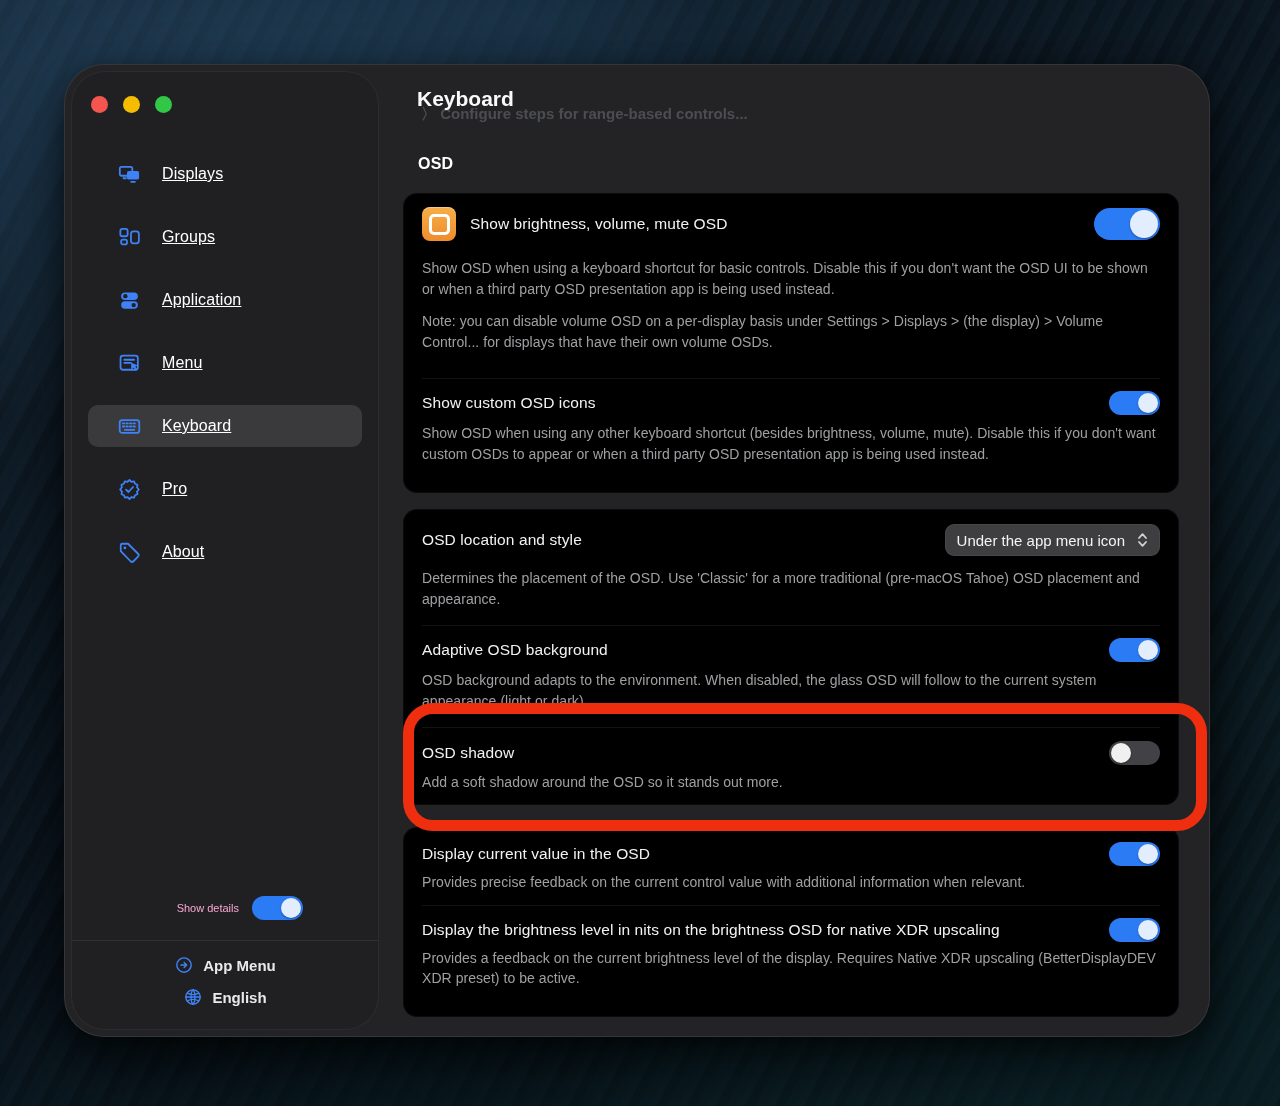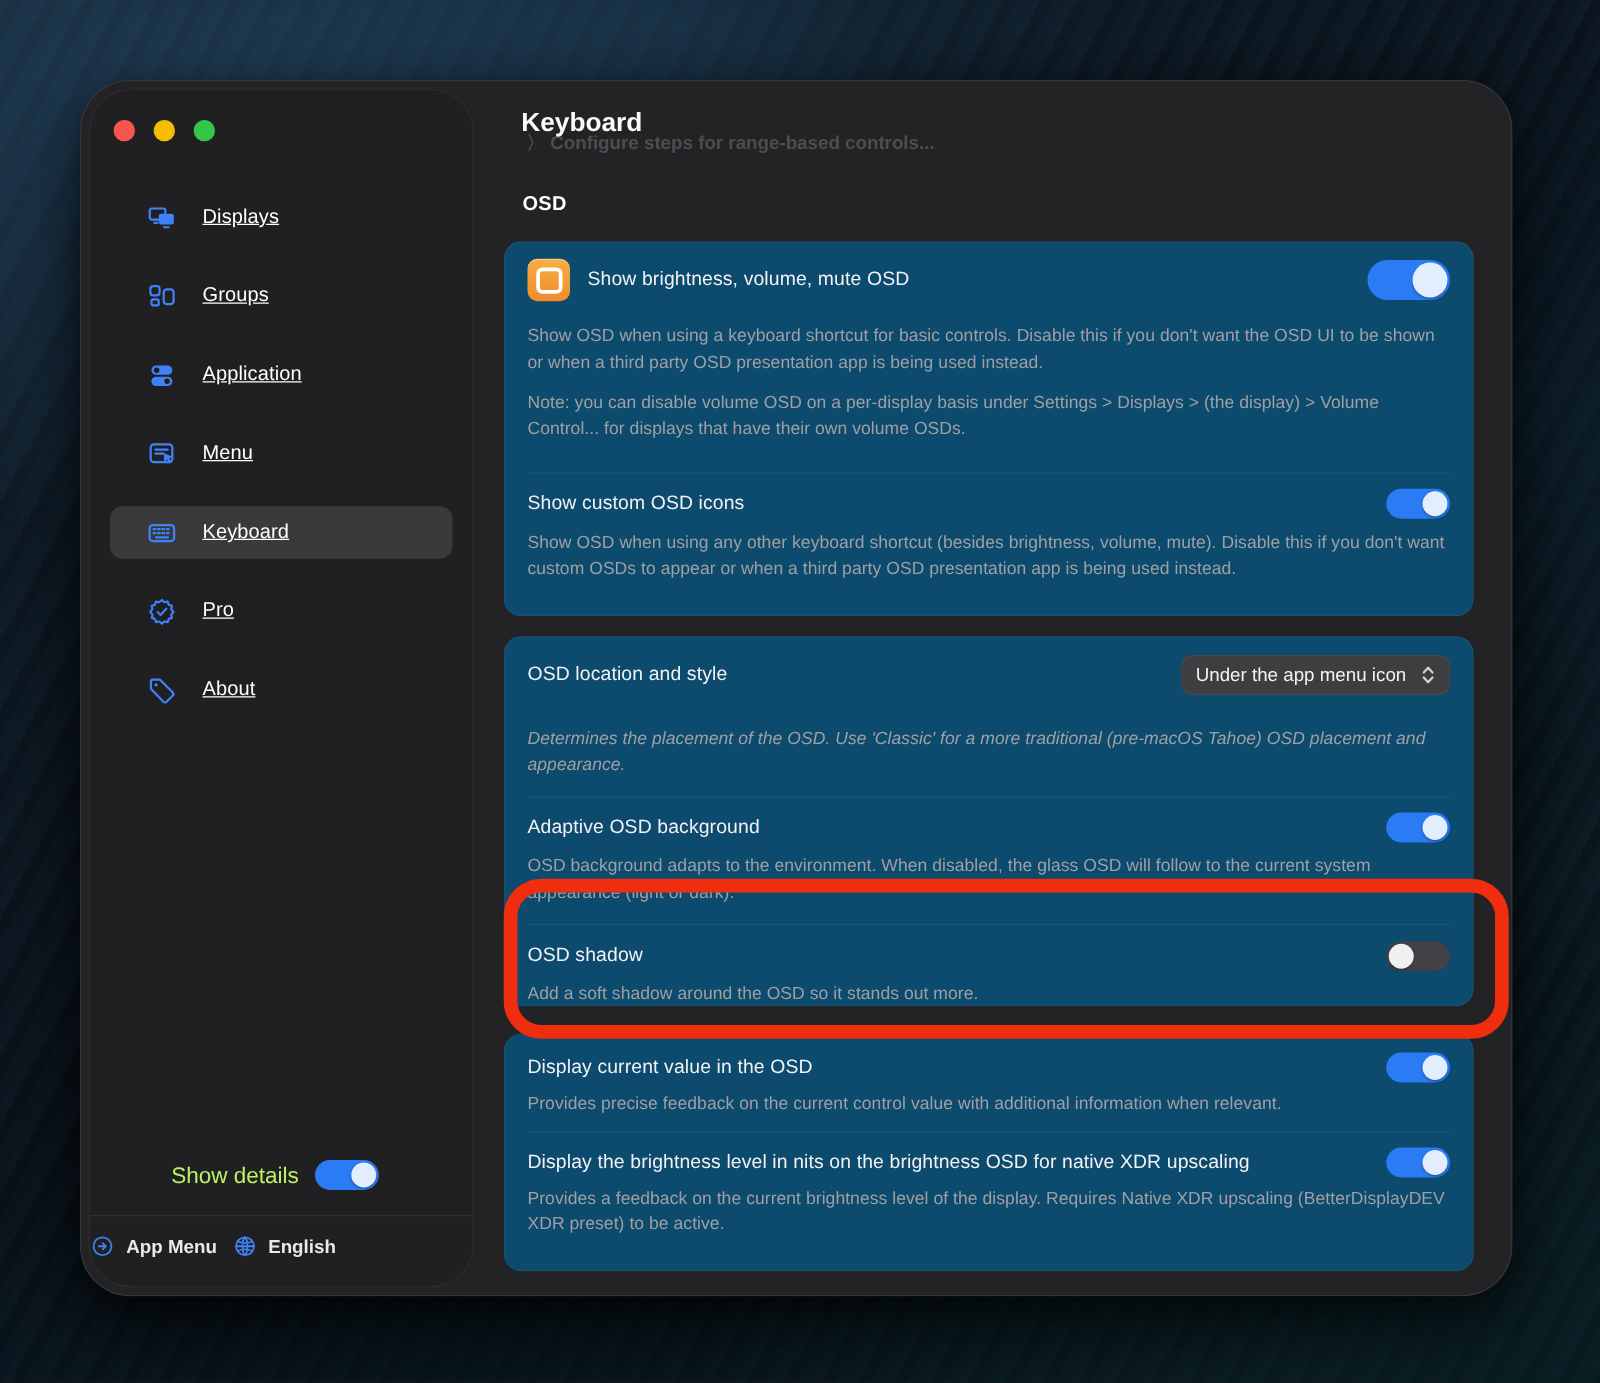--- a/index.html
+++ b/index.html
@@ -37,33 +37,33 @@
   .nav-item{
     display:flex;align-items:center;height:42px;margin:0 16px;border-radius:10px;
     padding-left:28px;box-sizing:border-box;cursor:pointer;
   }
   .nav-item.selected{background:#3a3a3d;}
   .nav-icon{width:26px;height:26px;flex:none;display:flex;align-items:center;justify-content:center;}
   .nav-icon svg{width:25px;height:25px;}
   .nav-label{margin-left:20px;font-size:16px;color:#ffffff;letter-spacing:.1px;text-decoration:underline;}
   .sidebar-bottom{position:absolute;left:0;bottom:0;width:100%;}
   .show-details-row{display:flex;align-items:center;justify-content:flex-end;padding-right:75px;gap:13px;margin-bottom:20px;}
-  .show-details-label{font-size:18px;color:#bef264;}
+  .show-details-label{font-size:11px;color:#f9a8d4;}
   .sidebar-divider{height:1px;background:rgba(255,255,255,.08);}
-  .footer-items{padding:14px 0 22px;display:flex;flex-direction:row;gap:12px;align-items:center;}
+  .footer-items{padding:14px 0 22px;display:flex;flex-direction:column;gap:12px;align-items:center;}
   .footer-item{display:flex;align-items:center;gap:9px;cursor:pointer;}
   .footer-item svg{width:20px;height:20px;}
   .footer-label{font-size:15px;font-weight:600;color:#e9e9eb;}
   
   .main{position:absolute;left:338px;top:0;width:776px;height:973px;}
   .page-title{position:absolute;left:14px;top:22px;font-size:21px;font-weight:700;color:#fafafa;margin:0;z-index:2;}
   .scroll-hint{position:absolute;left:18px;top:40px;font-size:15px;font-weight:600;color:rgba(170,175,182,.30);z-index:1;filter:blur(.6px);white-space:nowrap;}
   .section-label{position:absolute;left:15px;top:90px;font-size:16px;font-weight:700;color:#ffffff;letter-spacing:.2px;}
   .card{
-    position:absolute;left:0;width:776px;background:#0c4a6e;border-radius:14px;
+    position:absolute;left:0;width:776px;background:#000000;border-radius:14px;
     border:1px solid rgba(255,255,255,.045);box-sizing:border-box;padding:0 18px;
   }
   .card-1{top:128px;height:300px;}
   .card-2{top:444px;height:296px;}
   .card-3{top:762px;height:190px;}
   .row{display:flex;align-items:center;justify-content:space-between;}
   .row-left{display:flex;align-items:center;gap:14px;min-width:0;}
   .row-title{font-size:15.5px;color:#f2f2f4;letter-spacing:.1px;line-height:22px;}
   .row-title.two-line{max-width:585px;}
   .desc{font-size:14px;line-height:20.5px;color:#9fa0a3;max-width:746px;margin:0;letter-spacing:.05px;}
@@ -71,21 +71,21 @@
   .divider{height:1px;background:rgba(255,255,255,.075);}
   
   .card-1 .r1{padding-top:12px;height:36px;}
   .card-1 .d1{margin-top:16px;}
   .card-1 .d2{margin-top:12px;}
   .card-1 .div1{margin-top:26px;}
   .card-1 .r2{margin-top:12px;height:24px;gap:32px;}
   .card-1 .d3{margin-top:8px;}
   
   .card-2 .r1{padding-top:14px;height:32px;}
-  .card-2 .d1{margin-top:24px;font-style:italic;}
+  .card-2 .d1{margin-top:12px;}
   .card-2 .div1{margin-top:16px;}
   .card-2 .r2{margin-top:12px;height:24px;}
   .card-2 .d2{margin-top:8px;}
   .card-2 .div2{margin-top:16px;}
   .card-2 .r3{margin-top:12px;height:26px;}
   .card-2 .d3{margin-top:6px;}
   
   .card-3 .r1{padding-top:14px;height:24px;}
   .card-3 .d1{margin-top:6px;}
   .card-3 .div1{margin-top:12px;}

